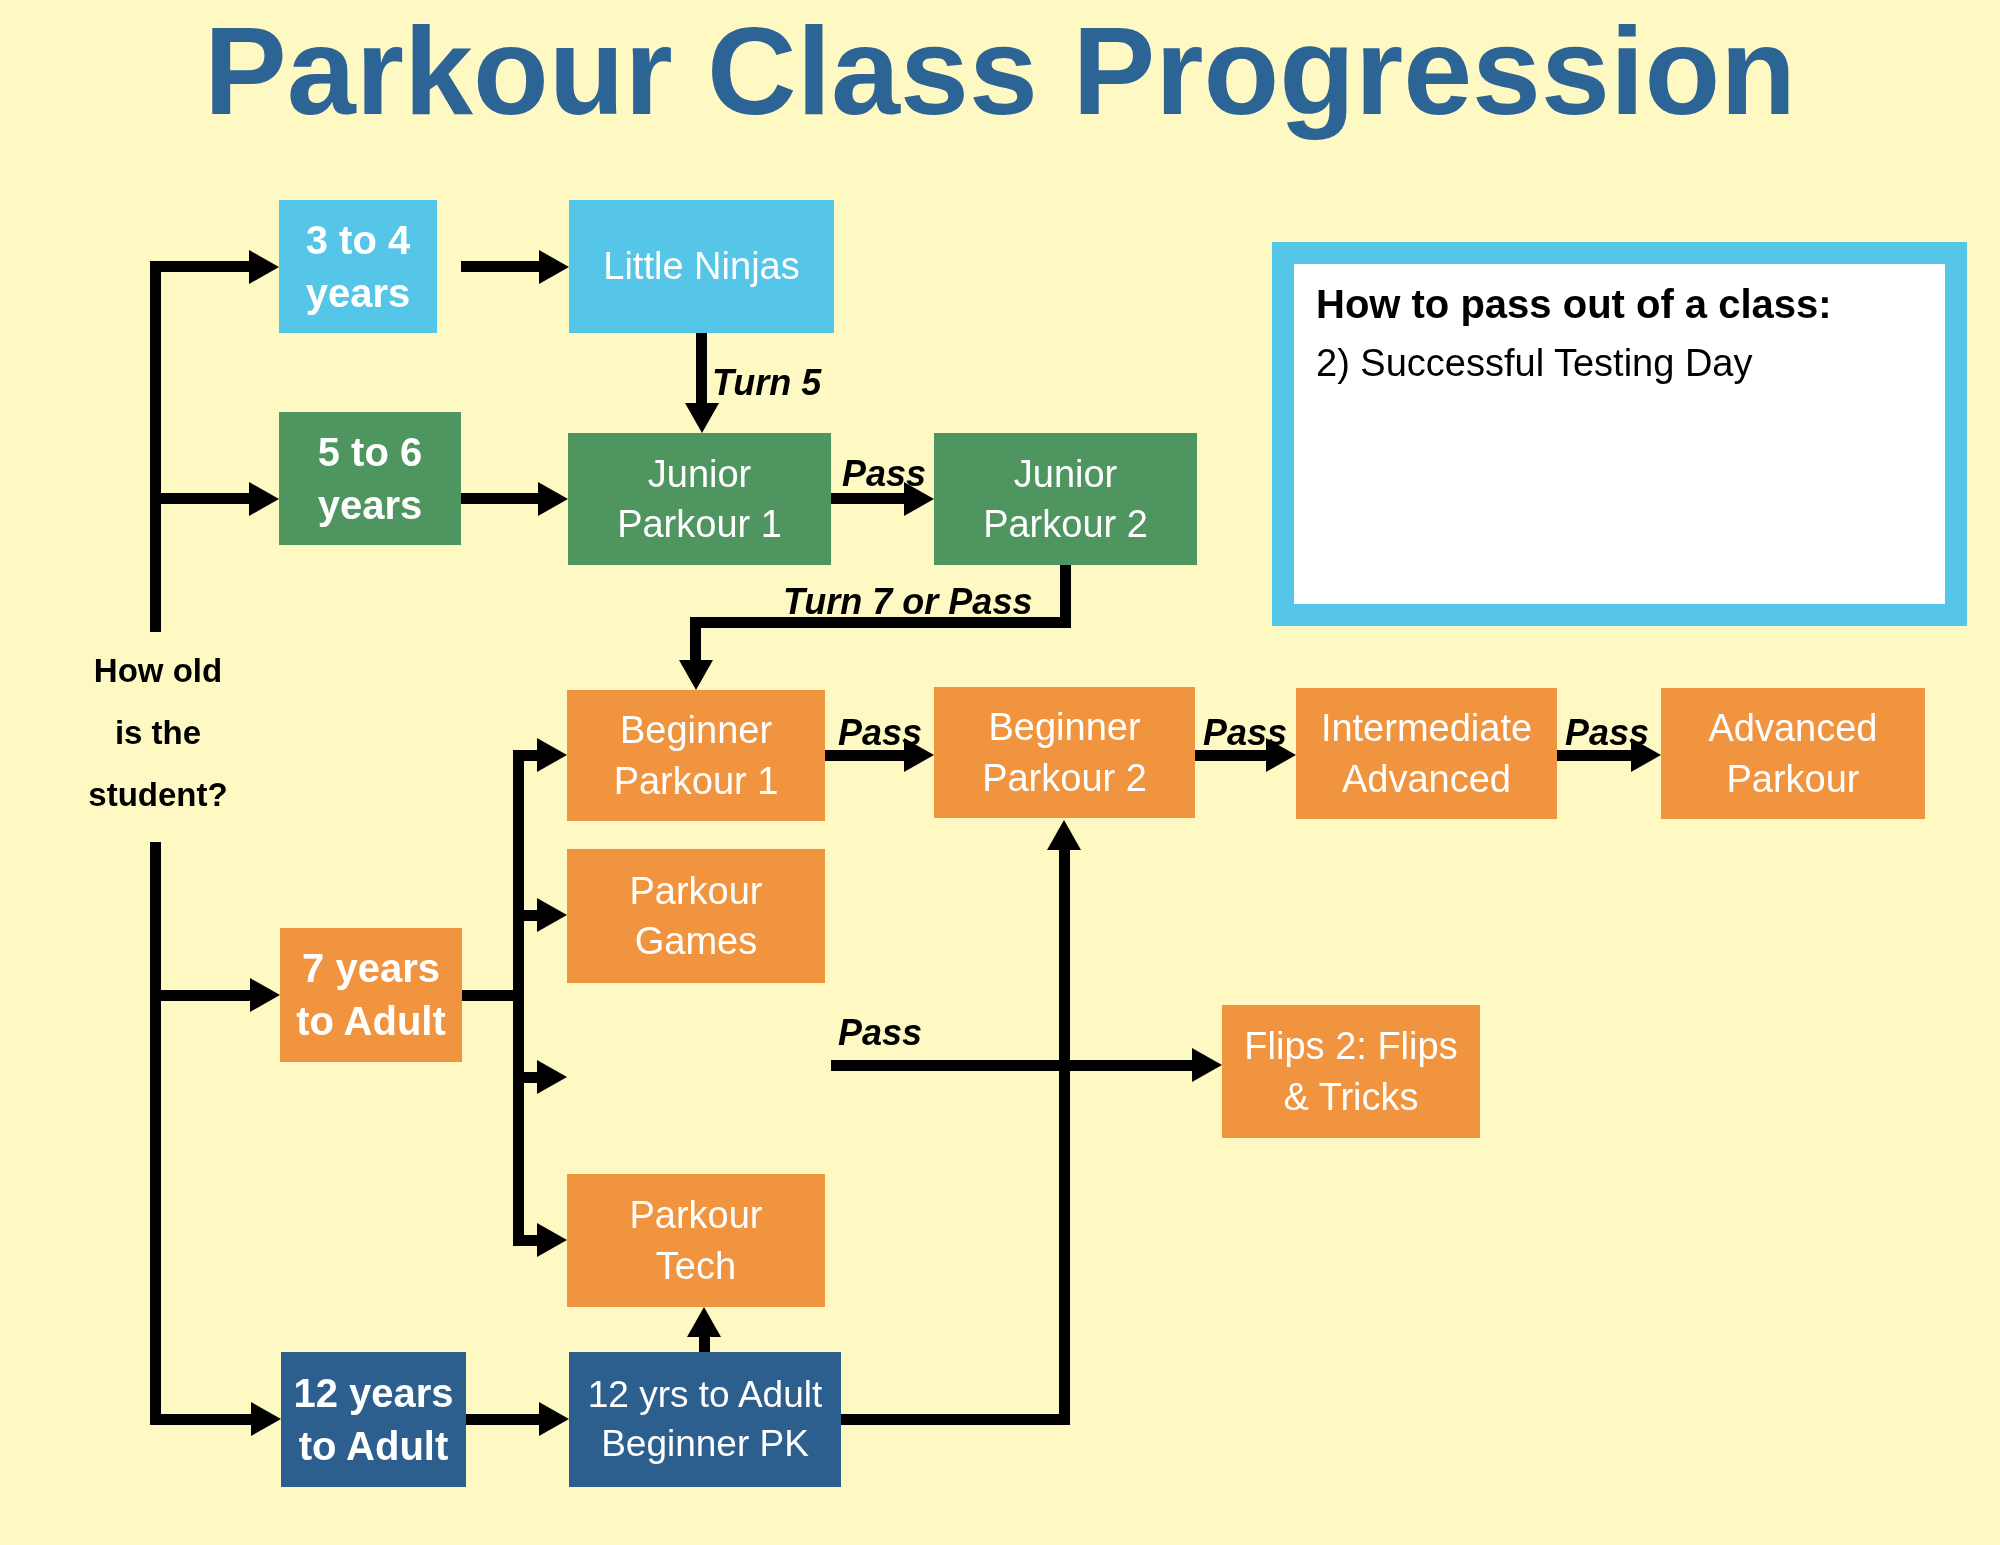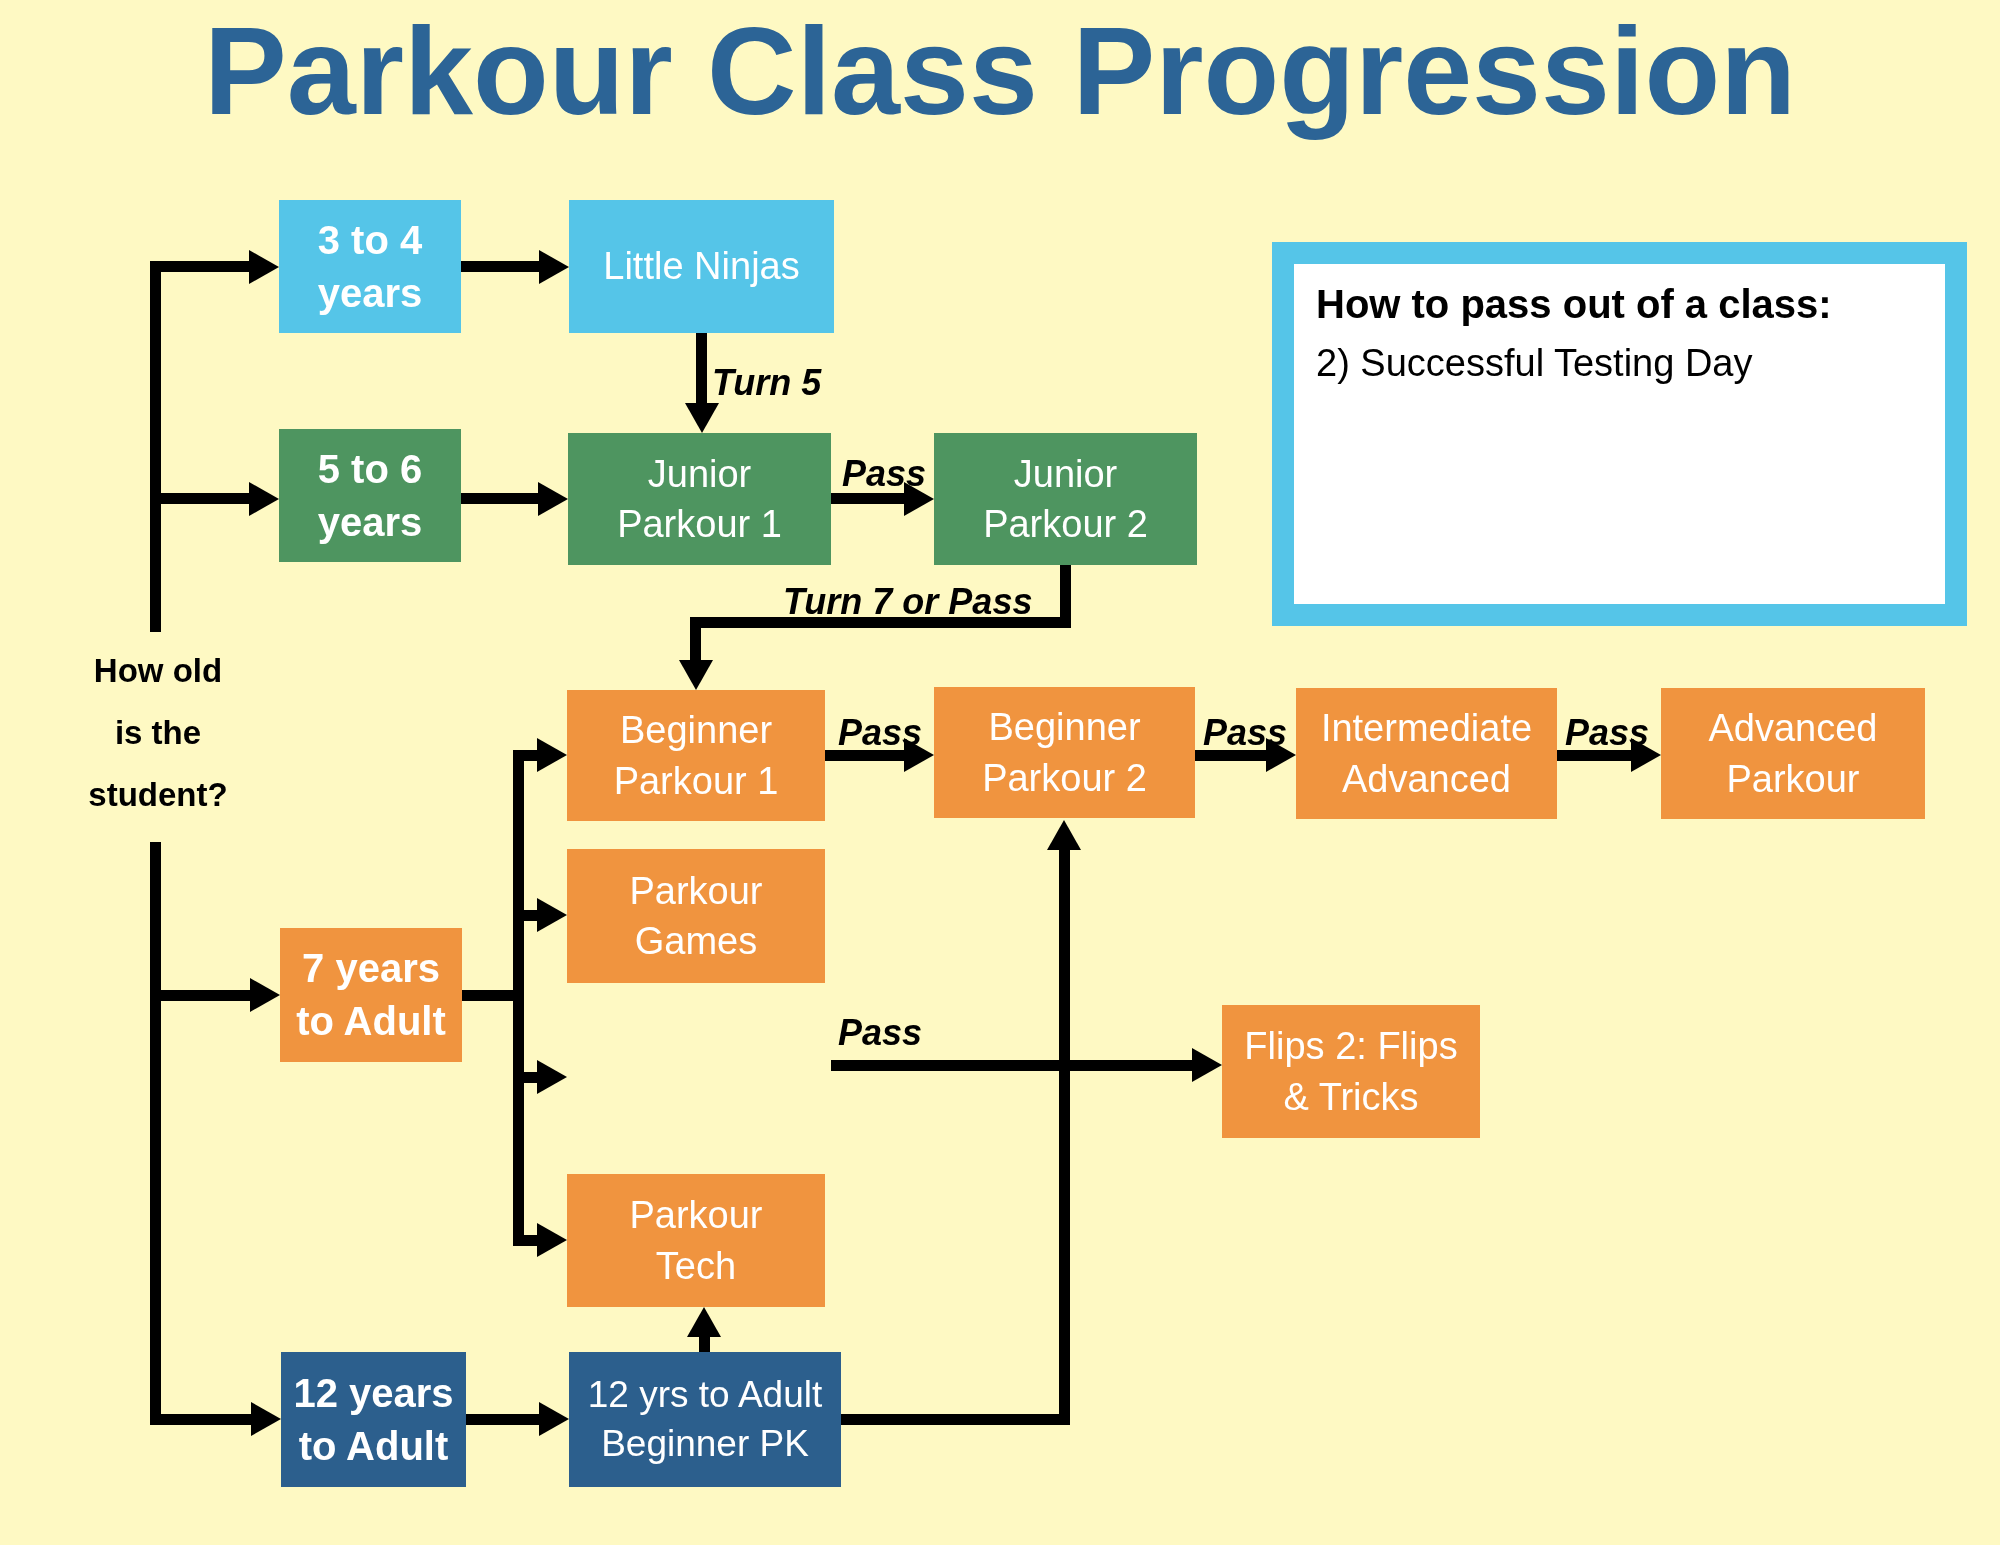--- a/index.html
+++ b/index.html
@@ -102,28 +102,28 @@
   <div class="ar r" style="left:1192px;top:1048px;"></div>
 
   <div class="hl" style="left:466px;top:1414px;width:73px;"></div>
   <div class="ar r" style="left:539px;top:1402px;"></div>
   <div class="hl" style="left:841px;top:1414px;width:229px;"></div>
   <div class="vl" style="left:1059px;top:850px;height:575px;"></div>
   <div class="ar u" style="left:1047px;top:820px;"></div>
   <div class="vl" style="left:699px;top:1337px;height:15px;"></div>
   <div class="ar u" style="left:687px;top:1307px;"></div>
 
-  <div class="box lightblue bold" style="left:279px;top:200px;width:182px;height:133px;">
+  <div class="box lightblue bold" style="left:279px;top:200px;width:158px;height:133px;">
       <span>3 to 4
 years</span>
     </div>
   <div class="box lightblue" style="left:569px;top:200px;width:265px;height:133px;">
       <span>Little Ninjas</span>
     </div>
-  <div class="box green bold" style="left:279px;top:429px;width:182px;height:133px;">
+  <div class="box green bold" style="left:279px;top:412px;width:182px;height:133px;">
       <span>5 to 6
 years</span>
     </div>
   <div class="box green" style="left:568px;top:433px;width:263px;height:132px;">
       <span>Junior
 Parkour 1</span>
     </div>
   <div class="box green" style="left:934px;top:433px;width:263px;height:132px;">
       <span>Junior
 Parkour 2</span>

